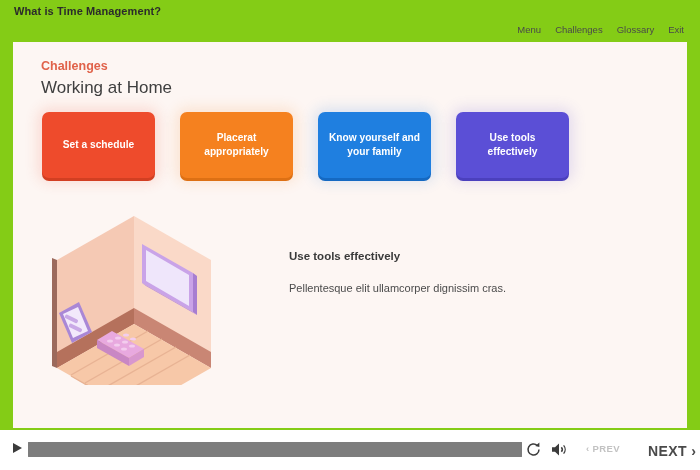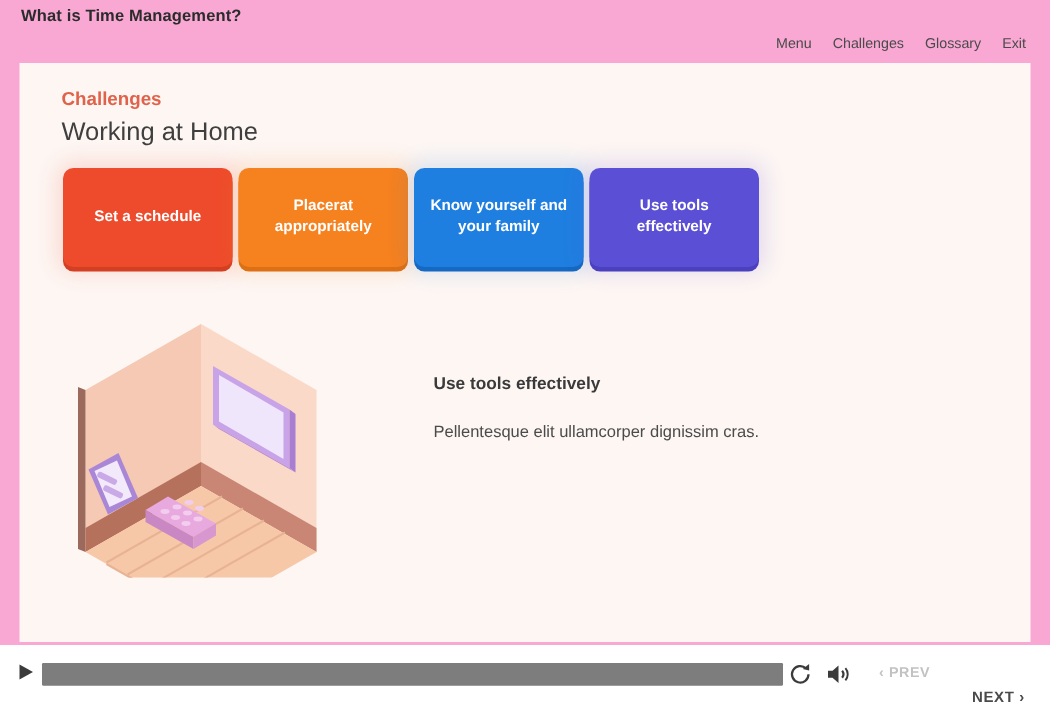--- a/index.html
+++ b/index.html
@@ -2,21 +2,21 @@
 <html><head>
 <meta charset="utf-8">
 <style>
   * { box-sizing: border-box; margin: 0; padding: 0; }
   html, body {
     width: 700px; height: 470px;
     background: #ffffff;
     font-family: "Liberation Sans", sans-serif;
     overflow: hidden;
   }
-  #app { position: relative; width: 700px; height: 470px; background:#f9a8d4; }
+  #app { position: relative; width: 700px; height: 470px; background:#84cc16; }
 
   
   .header-title {
     position: absolute; left: 14px; top: 5px;
     font-size: 11px; font-weight: 700; color: #2b2b2b;
     letter-spacing: .1px;
   }
   .topnav {
     position: absolute; right: 16px; top: 24px;
     display: flex; gap: 14px; align-items: center; padding-left: 12px;
@@ -37,21 +37,21 @@
     font-size: 12.5px; font-weight: 700; color: #e0624a;
   }
   .subkicker {
     position: absolute; left: 28px; top: 36px;
     font-size: 17px; color: #3f3f3f;
   }
 
   
   .cards {
     position: absolute; left: 29px; top: 70px;
-    display: flex; gap: 4px;
+    display: flex; gap: 25px;
   }
   .card {
     width: 113px; height: 66px;
     border-radius: 7px;
     display: flex; align-items: center; justify-content: center;
     text-align: center;
     color: #ffffff;
     font-size: 10.2px; font-weight: 700; line-height: 1.35;
     padding: 0 8px;
     cursor: pointer;
@@ -106,22 +106,22 @@
   .progress-fill { height:100%; background:#7d7d7d; border-radius:1px; }
   .replay-btn { position:absolute; left: 525px; top: 11px; cursor:pointer; }
   .volume-btn { position:absolute; left: 551px; top: 12px; cursor:pointer; }
   .prev-btn {
     position:absolute; left: 586px; top: 13px;
     font-size: 9.5px; font-weight: 700; color: #c2c2c2;
     letter-spacing: .4px; cursor: pointer; white-space: nowrap;
   }
   .next-btn {
     position:absolute; left: 648px; top: 13px;
-    font-size: 10px; font-weight: 700; color: #4a4a4a;
-    letter-spacing: .4px; cursor: pointer; white-space: nowrap; margin-top: 17px;
+    font-size: 14px; font-weight: 700; color: #4a4a4a;
+    letter-spacing: .4px; cursor: pointer; white-space: nowrap;
   }
 </style>
 </head>
 <body>
 
 <div id="app">
 
   <div class="header-title">What is Time Management?</div>
 
   <div class="topnav">

